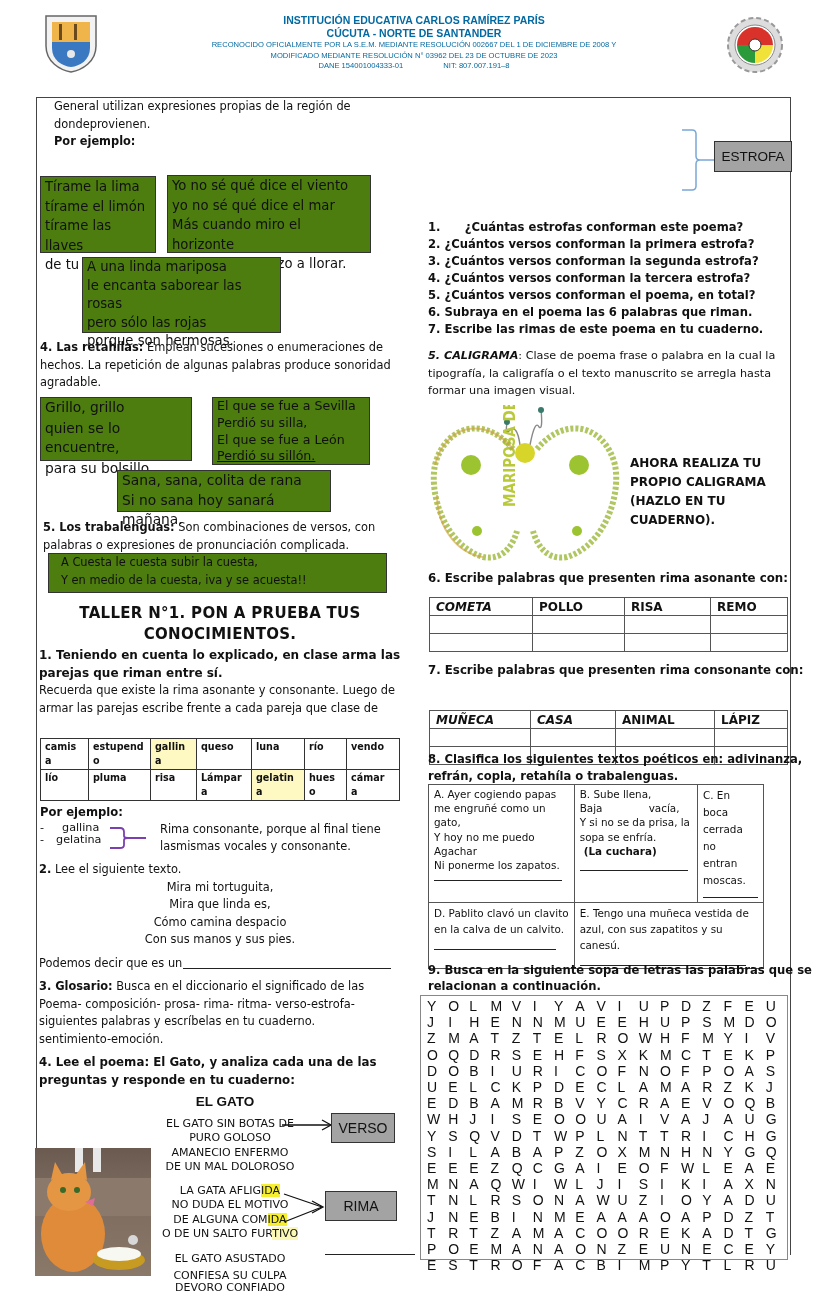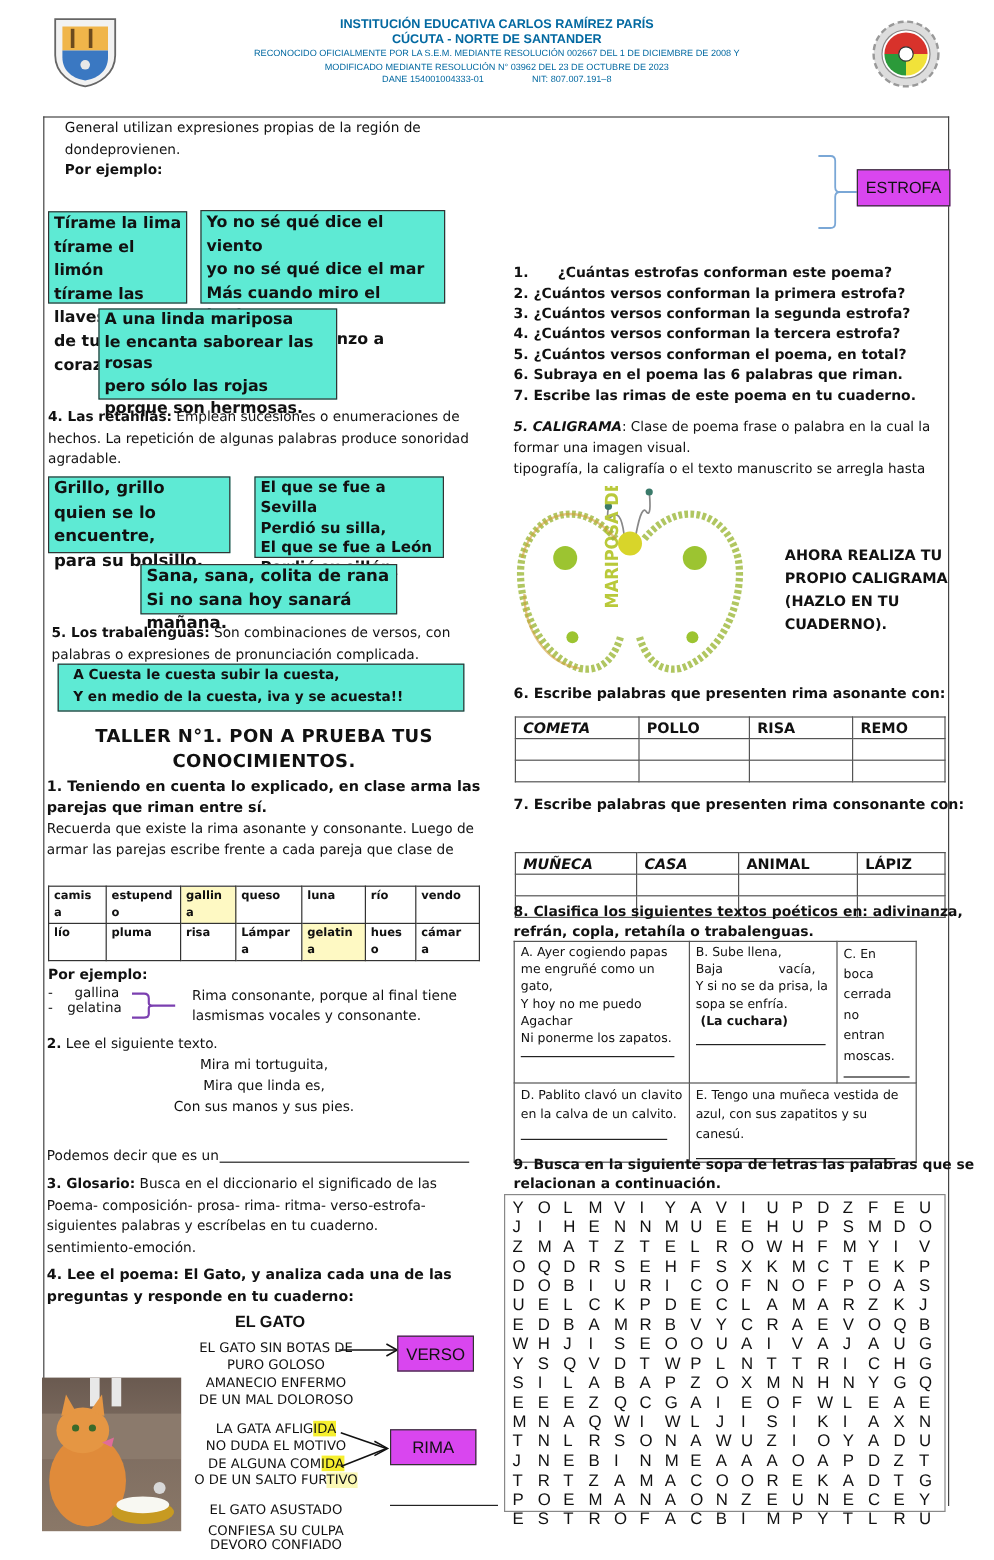--- a/index.html
+++ b/index.html
@@ -11,39 +11,39 @@
   
   .header-text { left: 160px; top: 14px; width: 508px; text-align: center; font-family: "Liberation Sans", sans-serif; color: #0369a1; }
   .header-text .l1 { font-size: 10.5px; font-weight: bold; line-height: 13px; }
   .header-text .l3 { font-size: 7.6px; line-height: 10.5px; }
   .logo { width: 58px; height: 62px; }
 
   .frame { left: 36px; top: 97px; width: 755px; height: 1158px; border: 1.5px solid #444; border-bottom: none; }
 
   .p { font-size: 11.4px; line-height: 17.6px; }
   .b { font-weight: bold; }
-  .box { border: 1.5px solid #333; background: #5eead4; font-weight: bold; }
+  .box { border: 1.5px solid #333; background: #4d7c0f; }
   .poem-box { font-size: 13.2px; line-height: 19.6px; padding: 0 4px; }
 
   table { border-collapse: collapse; }
   .rimas td { border: 1px solid #333; font-size: 9.6px; font-weight: bold; vertical-align: top; padding: 1px 4px; height: 30px; line-height: 14px; }
   .rimas td.shade { background: #fef9c3; }
 
   .rt td { border: 1px solid #555; font-size: 12px; font-weight: bold; padding: 1px 6px; height: 18px; }
 
   .cls td { border: 1px solid #555; font-size: 10.4px; line-height: 14.2px; vertical-align: top; padding: 2px 5px; }
 
   .sopa { border: 1px solid #888; font-family: "Liberation Sans", sans-serif; font-size: 14px; line-height: 16.2px; padding: 2px 0 0 6px; }
   .sopa .row { display: flex; }
   .sopa .row span { width: 21.8px; text-align: left; }
 
   .gato-line { font-size: 11px; line-height: 14.3px; text-align: center; width: 170px; }
   .hl { background: #f6ef2f; }
 
-  .tag-box { border: 1.5px solid #333; background: #d946ef; font-family: "Liberation Sans", sans-serif; font-size: 14px; display: flex; align-items: center; justify-content: center; }
+  .tag-box { border: 1.5px solid #333; background: #a3a3a3; font-family: "Liberation Sans", sans-serif; font-size: 14px; display: flex; align-items: center; justify-content: center; }
 </style>
 </head>
 <body>
 
 <div class="abs logo" style="left:42px;top:12px;">
   <svg width="58" height="62" viewBox="0 0 58 62">
     <path d="M4 4 H54 V34 C54 50 40 58 29 60 C18 58 4 50 4 34 Z" fill="#f2f2f2" stroke="#666" stroke-width="1.5"></path>
     <path d="M10 10 H48 V30 H10 Z" fill="#f0b54a"></path>
     <path d="M10 30 H48 V36 C48 48 38 54 29 55 C20 54 10 48 10 36 Z" fill="#3a78c2"></path>
     <rect x="17" y="12" width="3" height="16" fill="#6b4a1e"></rect>
@@ -182,20 +182,21 @@
   <div>Rima consonante, porque al final tiene</div>
   <div>lasmismas vocales y consonante.</div>
 </div>
 
 <div class="abs p" style="left:39px;top:861px;">
   <span class="b">2.</span><span> Lee el siguiente texto.</span>
 </div>
 <div class="abs" style="left:90px;top:879px;width:260px;text-align:center;font-size:11.4px;line-height:17.4px;">
   <div>Mira mi tortuguita,</div>
   <div>Mira que linda es,</div>
+  <div>Cómo camina despacio</div>
   <div>Con sus manos y sus pies.</div>
 </div>
 
 <div class="abs p" style="left:39px;top:955px;">
   <span>Podemos decir que es un</span>
 </div>
 <div class="abs" style="left:183px;top:968px;width:208px;border-bottom:1.5px solid #222;"></div>
 
 <div class="abs p" style="left:39px;top:978px;width:360px;">
   <div style="display:flex;justify-content:space-between;">
@@ -274,22 +275,22 @@
   <div>2. ¿Cuántos versos conforman la primera estrofa?</div>
   <div>3. ¿Cuántos versos conforman la segunda estrofa?</div>
   <div>4. ¿Cuántos versos conforman la tercera estrofa?</div>
   <div>5. ¿Cuántos versos conforman el poema, en total?</div>
   <div>6. Subraya en el poema las 6 palabras que riman.</div>
   <div>7. Escribe las rimas de este poema en tu cuaderno.</div>
 </div>
 
 <div class="abs p" style="left:428px;top:347px;width:365px;font-size:11.2px;">
   <div><span class="b" style="font-style:italic">5. CALIGRAMA</span><span>: Clase de poema frase o palabra en la cual la</span></div>
+  <div>tipografía, la caligrafía o el texto manuscrito se arregla hasta</div>
   <div>formar una imagen visual.</div>
-  <div>tipografía, la caligrafía o el texto manuscrito se arregla hasta</div>
 </div>
 
 <div class="abs" style="left:425px;top:405px;width:205px;height:165px;">
   <svg width="205" height="165" viewBox="0 0 205 165">
     <path d="M95 40 Q92 18 84 26 Q80 30 82 18" fill="none" stroke="#888" stroke-width="1.4"></path>
     <path d="M105 40 Q110 14 114 22 Q118 26 116 4" fill="none" stroke="#888" stroke-width="1.4"></path>
     <circle cx="82" cy="17" r="3" fill="#3a7a6a"></circle>
     <circle cx="116" cy="5" r="3" fill="#3a7a6a"></circle>
     <circle cx="100" cy="48" r="10" fill="#d8d52a"></circle>
     <text x="108" y="100" font-size="15" font-weight="bold" fill="#b9c93a" font-family="DejaVu Sans Condensed, DejaVu Sans, sans-serif" transform="rotate(-90 100 110)">MARIPOSA DEL AIRE</text>
@@ -297,21 +298,21 @@
     <path d="M112 44 C140 10 180 20 190 60 C196 90 180 140 142 152 C122 156 112 140 108 126" fill="none" stroke="#9cb83a" stroke-width="6" stroke-dasharray="3 2" opacity="0.8"></path>
     <path d="M88 44 C60 10 20 20 10 60" fill="none" stroke="#d1a03a" stroke-width="2" opacity="0.6"></path>
     <path d="M12 90 C12 120 30 148 58 152" fill="none" stroke="#d1a03a" stroke-width="2" opacity="0.6"></path>
     <circle cx="46" cy="60" r="10" fill="#9cc431"></circle>
     <circle cx="154" cy="60" r="10" fill="#9cc431"></circle>
     <circle cx="52" cy="126" r="5" fill="#9cc431"></circle>
     <circle cx="152" cy="126" r="5" fill="#9cc431"></circle>
   </svg>
 </div>
 
-<div class="abs b" style="left:654px;top:454px;font-size:12px;line-height:19px;">
+<div class="abs b" style="left:630px;top:454px;font-size:12px;line-height:19px;">
   <div>AHORA REALIZA TU</div>
   <div>PROPIO CALIGRAMA</div>
   <div>(HAZLO EN TU</div>
   <div>CUADERNO).</div>
 </div>
 
 <div class="abs b" style="left:428px;top:571px;font-size:11.8px;">6. Escribe palabras que presenten rima asonante con:</div>
 <table class="abs rt" style="left:429px;top:597px;width:359px;">
   <tbody>
       <tr>

